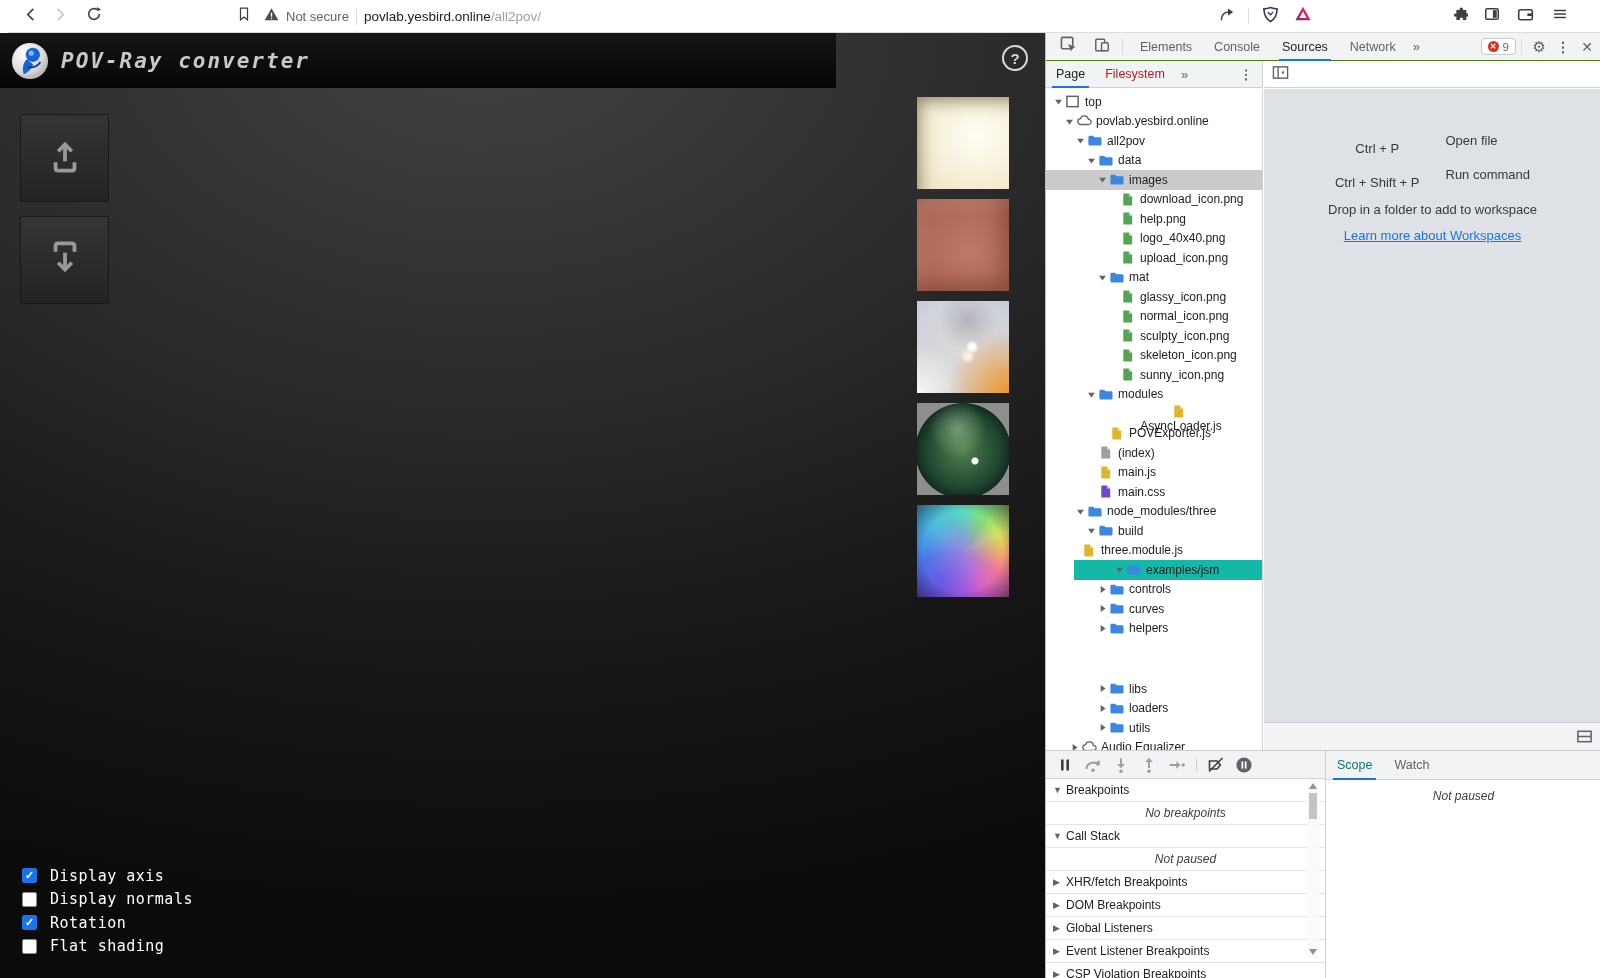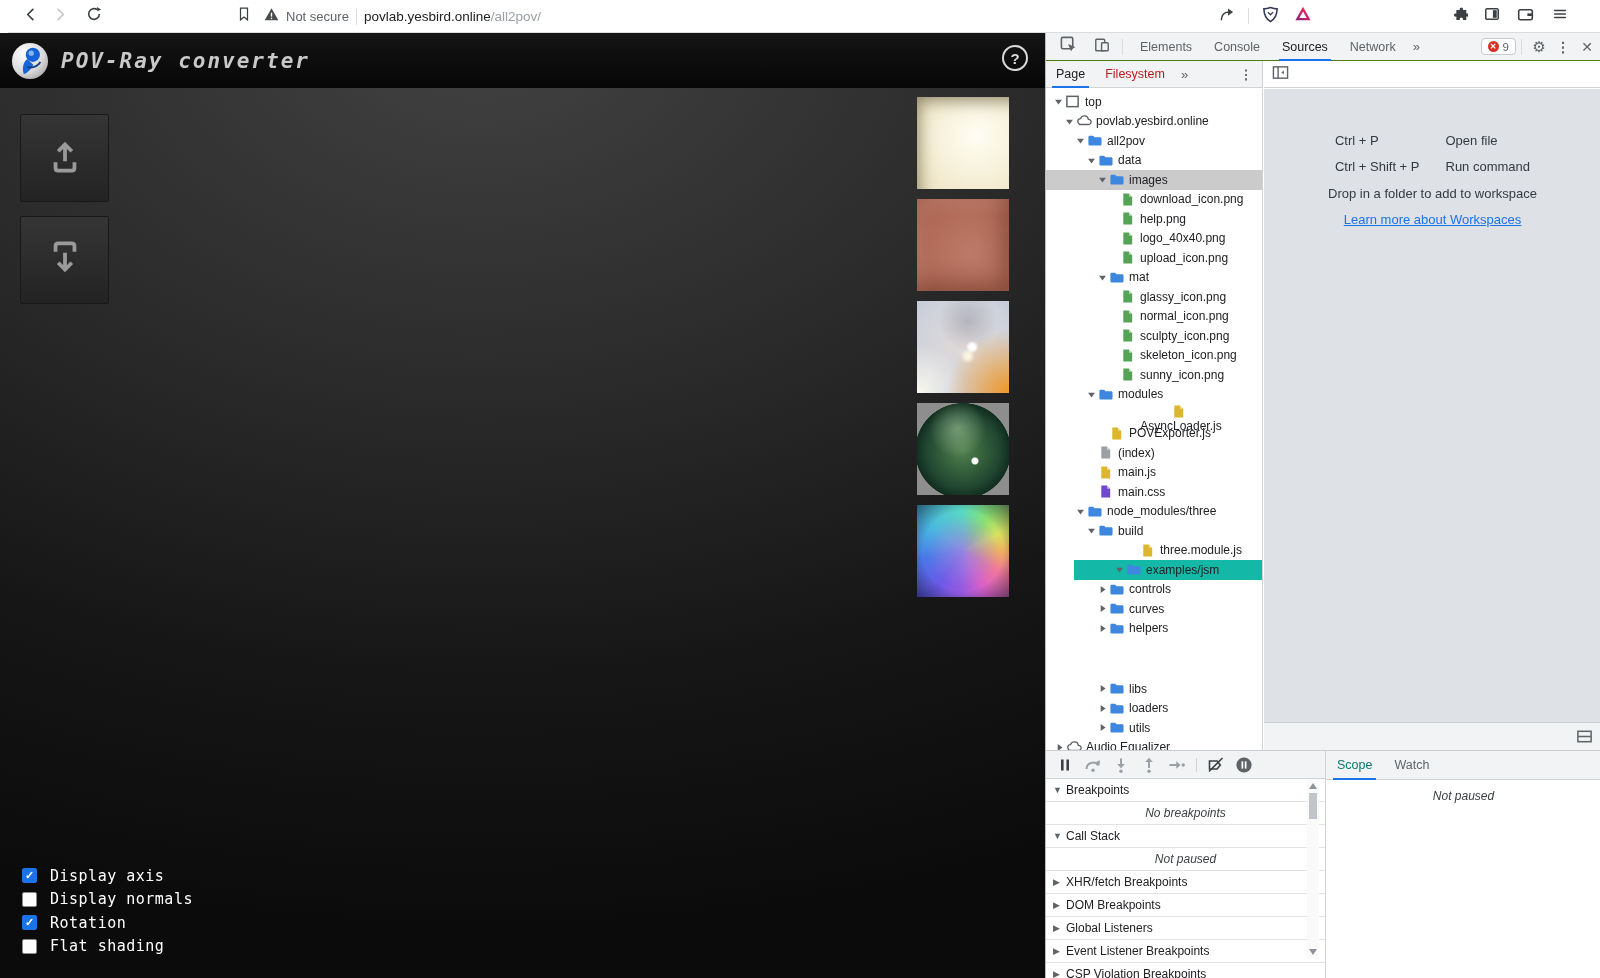--- a/index.html
+++ b/index.html
@@ -23,21 +23,21 @@
   #shield-btn{position:absolute;left:1248px;top:2px;}
   #bat-btn{position:absolute;left:1281px;top:2px;}
   #ext-btn{position:absolute;left:1438px;top:2px;}
   #sidebar-btn{position:absolute;left:1470px;top:2px;}
   #wallet-btn{position:absolute;left:1503px;top:2px;}
   #menu-btn{position:absolute;left:1538px;top:2px;}
 
   
   #app{position:absolute;left:0;top:33px;width:1045px;height:945px;
     background:radial-gradient(130% 95% at 46% 0%, #424242 0%, #2c2c2c 38%, #161616 72%, #0b0b0b 100%);}
-  #app-header{position:absolute;left:0;top:0;width:1045px;height:55px;
+  #app-header{position:absolute;left:0;top:0;width:836px;height:55px;
     background:linear-gradient(#151515,#060606);display:flex;align-items:center;}
   #app-logo{margin-left:11px;width:38px;height:38px;}
   #app-title{margin-left:12px;font-family:"DejaVu Sans Mono", monospace;font-style:italic;font-weight:600;
     font-size:21px;letter-spacing:2px;color:#c9c9c9;}
   #help-btn{position:absolute;left:1002px;top:12px;width:26px;height:26px;border:2px solid #d9d9d9;border-radius:50%;
     color:#d9d9d9;font-size:15px;font-weight:bold;display:flex;align-items:center;justify-content:center;}
   .tool-btn{position:absolute;left:20px;width:89px;height:88px;background:linear-gradient(#353535,#232323);
     border:1px solid #191919;border-radius:2px;display:flex;align-items:center;justify-content:center;}
   #upload-btn{top:81px;} #download-btn{top:183px;}
 
@@ -105,21 +105,21 @@
   .trow{display:flex;align-items:center;height:19.5px;white-space:nowrap;}
   .trow.sel-gray{background:#cbcbcb;}
   .trow.sel-blue{background:#14b8a6;margin-left:28px;}
   .texp{width:13px;flex:0 0 auto;display:flex;align-items:center;justify-content:center;}
   .ticon{width:17px;flex:0 0 auto;display:flex;align-items:center;}
   .tlabel{margin-left:3px;font-size:12px;color:#202124;}
 
   #editor{position:absolute;left:218px;top:56px;width:337px;height:633px;background:#dee1e6;}
   #shortcuts{margin-top:44px;display:grid;grid-template-columns:auto auto;column-gap:26px;row-gap:11px;
     justify-content:center;font-size:13px;color:#343a40;}
-  .sc-key{text-align:left;} .sc-label{text-align:left;}
+  .sc-key{text-align:center;margin-top:8px;} .sc-label{text-align:left;}
   #drop-hint{margin-top:12px;text-align:center;font-size:13px;color:#343a40;}
   #ws-link{display:block;margin-top:11px;text-align:center;font-size:13px;color:#1a73e8;text-decoration:underline;}
 
   #editor-strip{position:absolute;left:218px;top:689px;width:337px;height:28px;background:#f1f3f4;
     border-top:1px solid #c9ccd1;}
   #layout-btn{position:absolute;right:8px;top:5px;}
 
   
   #dbg{position:absolute;left:0;top:717px;width:555px;height:228px;background:#fff;border-top:1px solid #c9ccd1;}
   #dbg-left{position:absolute;left:0;top:0;width:279px;height:228px;}
@@ -598,21 +598,21 @@
                 <path d="M1.2 3h7.6L5 8.4z" fill="#5f6368"></path>
               </svg>
             </span>
             <span class="ticon" data-interactable="false">
               <svg width="15" height="15" viewBox="0 0 16 16">
                 <path d="M1.5 4.2c0-.8.6-1.4 1.4-1.4h3.6l1.6 1.7h6c.8 0 1.4.6 1.4 1.4v6c0 .8-.6 1.4-1.4 1.4H2.9c-.8 0-1.4-.6-1.4-1.4z" fill="#3e87e0"></path>
               </svg>
             </span>
             <span class="tlabel" data-interactable="false">build</span>
           </div>
-          <div class="trow" data-interactable="true" style="padding-left: 60px; justify-content: center;">
+          <div class="trow" data-interactable="true" style="padding-left: 22px;">
             <span class="texp" data-interactable="false"></span>
             <span class="ticon" data-interactable="false">
               <svg width="15" height="15" viewBox="0 0 16 16">
                 <path d="M3.5 1.5h6l3.5 3.5v9.5h-9.5z" fill="#dcb62c"></path>
                 <path d="M9.5 1.5l3.5 3.5H9.5z" fill="#fff" opacity=".55"></path>
               </svg>
             </span>
             <span class="tlabel" data-interactable="false">three.module.js</span>
           </div>
           <div class="trow sel-blue" data-interactable="true" style="padding-left: 39px;">
@@ -699,21 +699,21 @@
                 <path d="M3 1.2v7.6L8.4 5z" fill="#5f6368"></path>
               </svg>
             </span>
             <span class="ticon" data-interactable="false">
               <svg width="15" height="15" viewBox="0 0 16 16">
                 <path d="M1.5 4.2c0-.8.6-1.4 1.4-1.4h3.6l1.6 1.7h6c.8 0 1.4.6 1.4 1.4v6c0 .8-.6 1.4-1.4 1.4H2.9c-.8 0-1.4-.6-1.4-1.4z" fill="#3e87e0"></path>
               </svg>
             </span>
             <span class="tlabel" data-interactable="false">utils</span>
           </div>
-          <div class="trow" data-interactable="true" style="padding-left: 7px;">
+          <div class="trow" data-interactable="true" style="padding-left: 22px;">
             <span class="texp" data-interactable="true">
               <svg width="9" height="9" viewBox="0 0 10 10">
                 <path d="M3 1.2v7.6L8.4 5z" fill="#5f6368"></path>
               </svg>
             </span>
             <span class="ticon" data-interactable="false">
               <svg width="16" height="16" viewBox="0 0 16 16">
                 <path d="M12.6 11.5H4.9a2.9 2.9 0 0 1-.4-5.8 4.1 4.1 0 0 1 7.9.6 2.6 2.6 0 0 1 .2 5.2z" fill="none" stroke="#5f6368" stroke-width="1.3"></path>
               </svg>
             </span>

